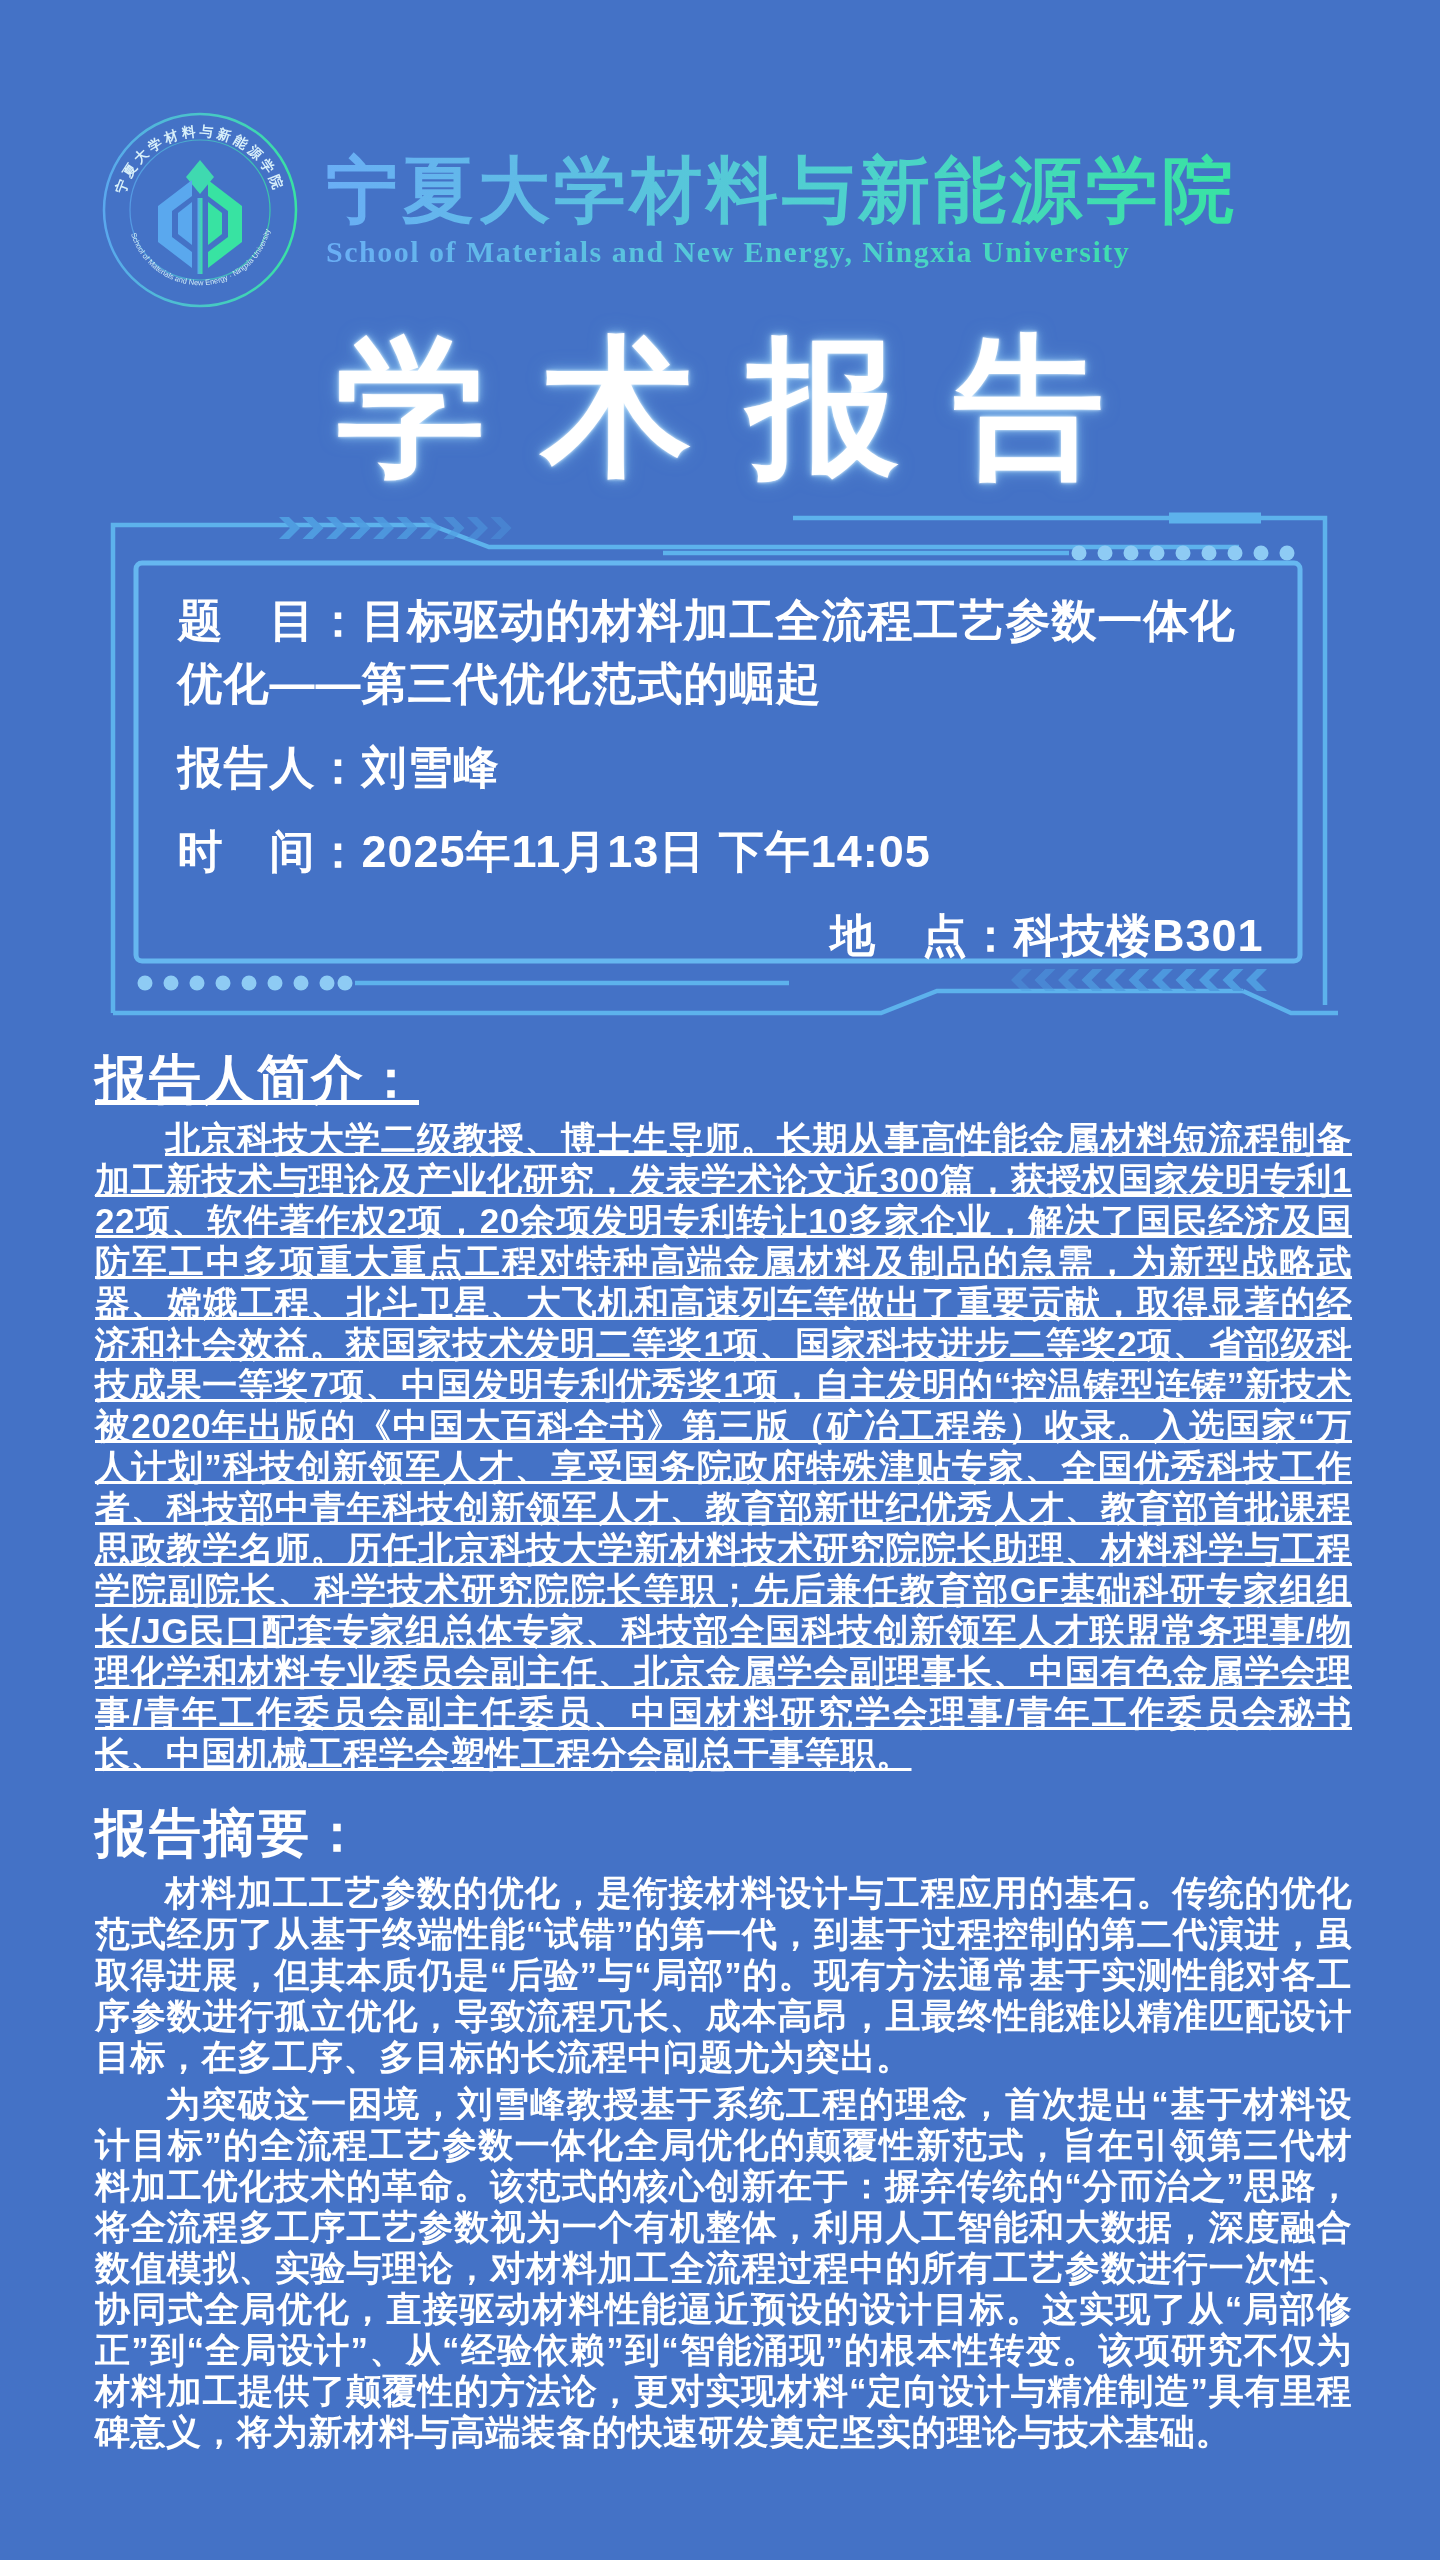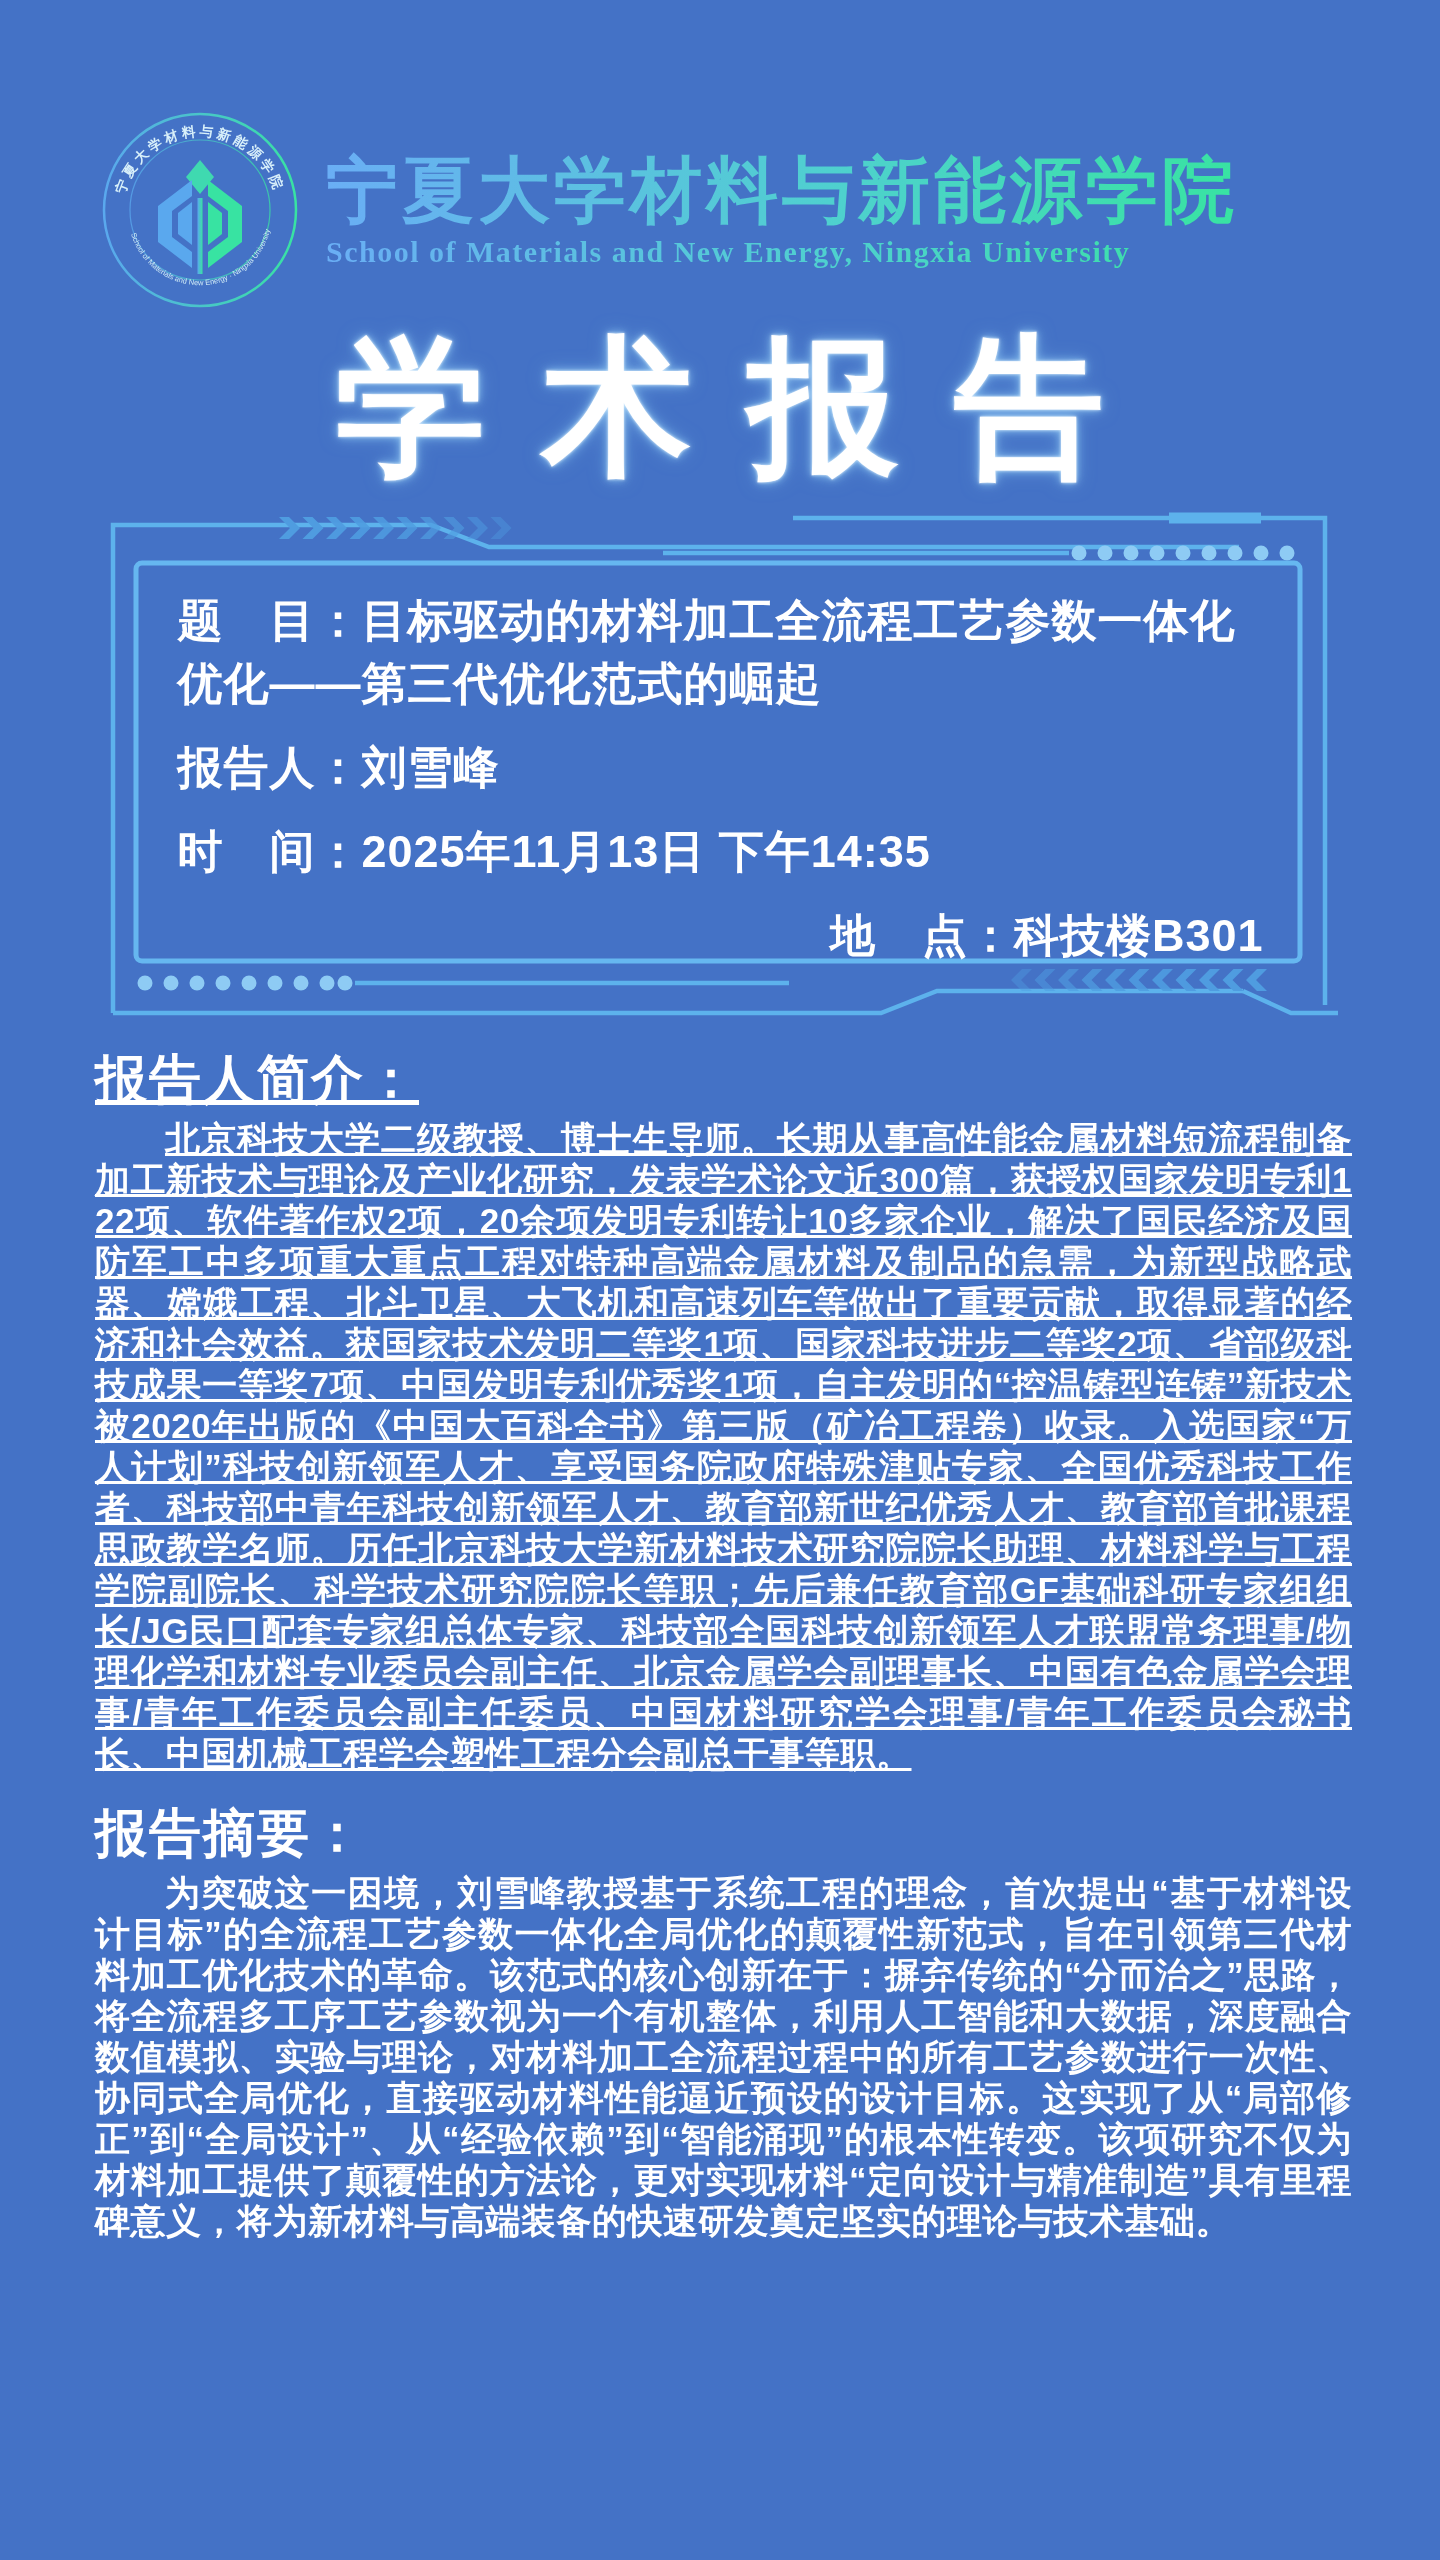--- a/index.html
+++ b/index.html
@@ -173,30 +173,31 @@
         <circle cx="224" cy="478" r="7.5"></circle>
         <circle cx="242" cy="478" r="7.5"></circle>
     </g>
 
     <rect x="33" y="58" width="1164" height="398" rx="6" fill="none" stroke="#66b7f0" stroke-width="5"></rect>
   </svg>
 
   <div class="info-content">
     <div class="info-row"><span class="info-label">题　目：</span><span>目标驱动的材料加工全流程工艺参数一体化优化——第三代优化范式的崛起</span></div>
     <div class="info-row"><span class="info-label">报告人：</span><span>刘雪峰</span></div>
-    <div class="info-row"><span class="info-label">时　间：</span><span>2025年11月13日  下午14:35</span></div>
+    <div class="info-row"><span class="info-label">时　间：</span><span>2025年11月13日  下午14:05</span></div>
     <div class="info-row"><span class="info-label">地　点：</span><span>科技楼B301</span></div>
   </div>
 </div>
 
 <div class="section bio">
   <div class="section-heading">报告人简介：</div>
   <div class="section-body">
     <p>北京科技大学二级教授、博士生导师。长期从事高性能金属材料短流程制备加工新技术与理论及产业化研究，发表学术论文近300篇，获授权国家发明专利122项、软件著作权2项，20余项发明专利转让10多家企业，解决了国民经济及国防军工中多项重大重点工程对特种高端金属材料及制品的急需，为新型战略武器、嫦娥工程、北斗卫星、大飞机和高速列车等做出了重要贡献，取得显著的经济和社会效益。获国家技术发明二等奖1项、国家科技进步二等奖2项、省部级科技成果一等奖7项、中国发明专利优秀奖1项，自主发明的“控温铸型连铸”新技术被2020年出版的《中国大百科全书》第三版（矿冶工程卷）收录。入选国家“万人计划”科技创新领军人才、享受国务院政府特殊津贴专家、全国优秀科技工作者、科技部中青年科技创新领军人才、教育部新世纪优秀人才、教育部首批课程思政教学名师。历任北京科技大学新材料技术研究院院长助理、材料科学与工程学院副院长、科学技术研究院院长等职；先后兼任教育部GF基础科研专家组组长/JG民口配套专家组总体专家、科技部全国科技创新领军人才联盟常务理事/物理化学和材料专业委员会副主任、北京金属学会副理事长、中国有色金属学会理事/青年工作委员会副主任委员、中国材料研究学会理事/青年工作委员会秘书长、中国机械工程学会塑性工程分会副总干事等职。</p>
   </div>
 </div>
 
 <div class="section abstract">
   <div class="section-heading">报告摘要：</div>
   <div class="section-body">
+    <p>材料加工工艺参数的优化，是衔接材料设计与工程应用的基石。传统的优化范式经历了从基于终端性能“试错”的第一代，到基于过程控制的第二代演进，虽取得进展，但其本质仍是“后验”与“局部”的。现有方法通常基于实测性能对各工序参数进行孤立优化，导致流程冗长、成本高昂，且最终性能难以精准匹配设计目标，在多工序、多目标的长流程中问题尤为突出。</p>
     <p>为突破这一困境，刘雪峰教授基于系统工程的理念，首次提出“基于材料设计目标”的全流程工艺参数一体化全局优化的颠覆性新范式，旨在引领第三代材料加工优化技术的革命。该范式的核心创新在于：摒弃传统的“分而治之”思路，将全流程多工序工艺参数视为一个有机整体，利用人工智能和大数据，深度融合数值模拟、实验与理论，对材料加工全流程过程中的所有工艺参数进行一次性、协同式全局优化，直接驱动材料性能逼近预设的设计目标。这实现了从“局部修正”到“全局设计”、从“经验依赖”到“智能涌现”的根本性转变。该项研究不仅为材料加工提供了颠覆性的方法论，更对实现材料“定向设计与精准制造”具有里程碑意义，将为新材料与高端装备的快速研发奠定坚实的理论与技术基础。</p>
   </div>
 </div>
 
 </body></html>

